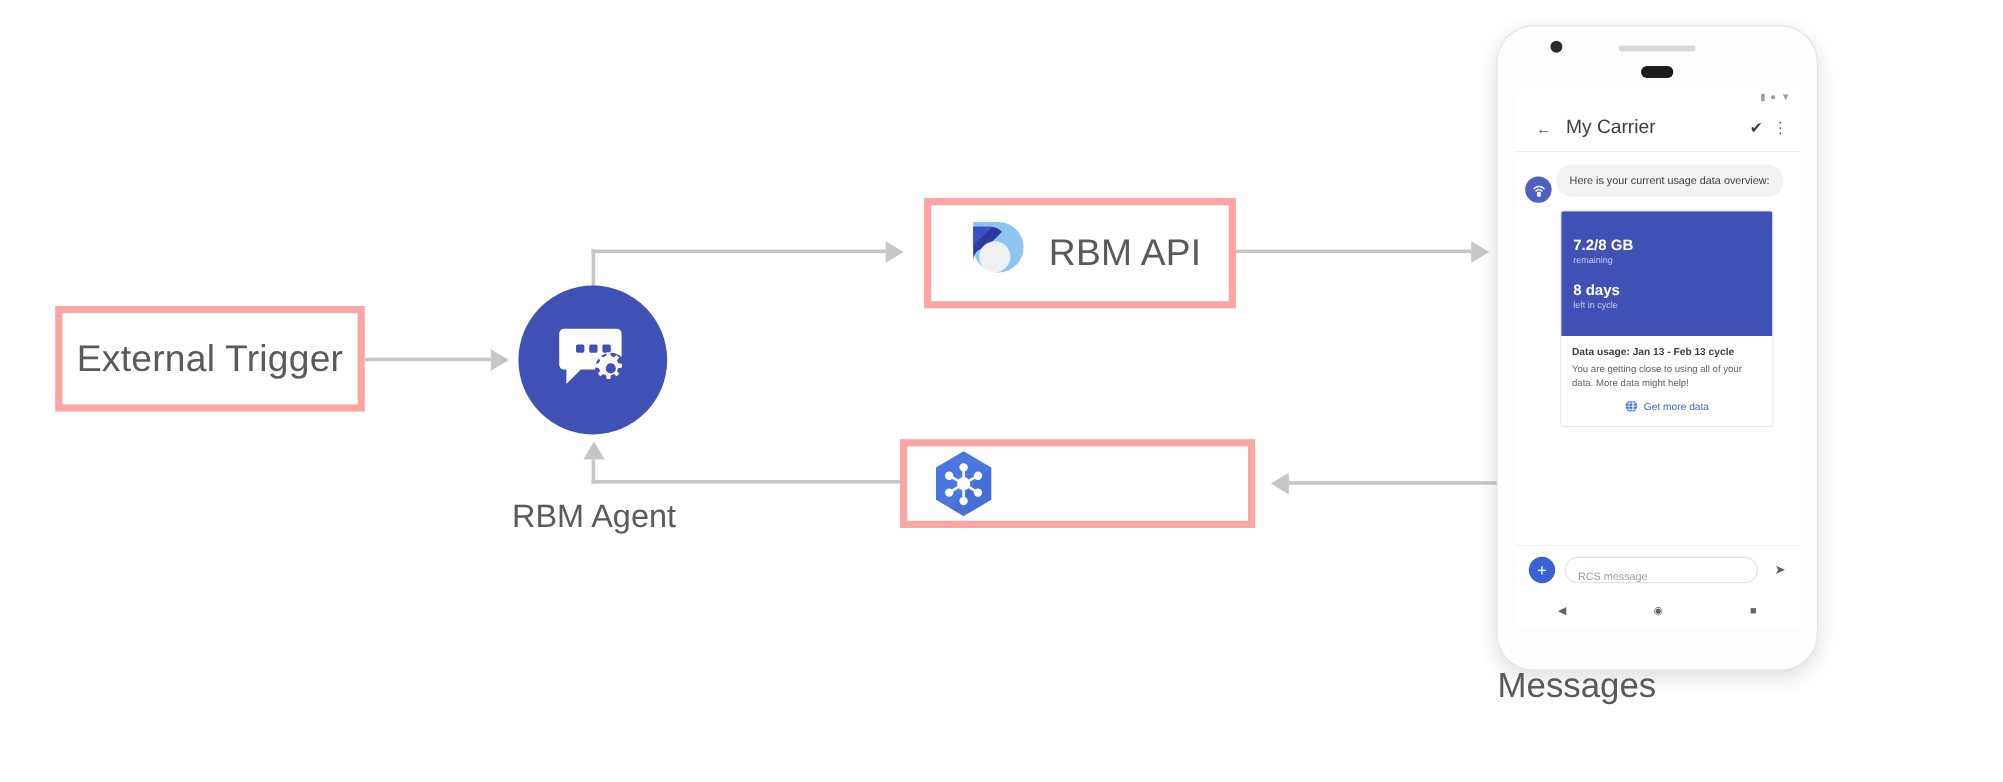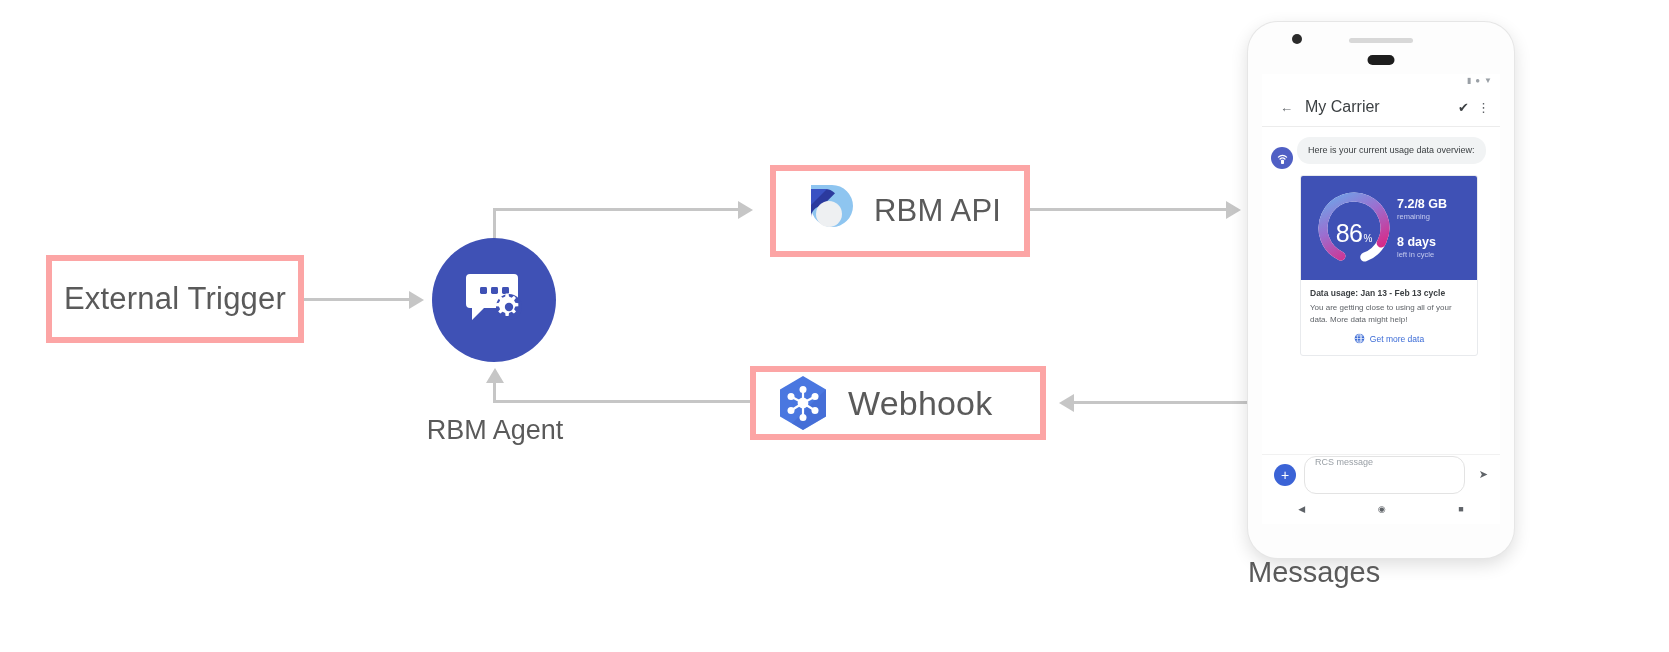--- a/index.html
+++ b/index.html
@@ -92,22 +92,22 @@
   #card-action{display:flex;align-items:center;justify-content:center;gap:5px;
      padding:8px 0 7px 0;}
   #card-action-label{font-size:8.5px;color:#3b6bd6;font-weight:500;}
 
   
   #composer{position:absolute;left:0;right:0;bottom:30px;height:40px;
      display:flex;align-items:center;gap:8px;padding:0 12px;box-sizing:border-box;
      background:#fff;border-top:1px solid #f1f1f1;}
   #plus-button{width:22px;height:22px;border-radius:50%;background:#3b63d6;
      color:#fff;font-size:14px;display:flex;align-items:center;justify-content:center;flex:0 0 22px;}
-  #composer-field{flex:1;height:38px;border:1px solid #e3e3e3;border-radius:12px;
-     display:flex;align-items:flex-start;padding:0 10px;box-sizing:border-box;}
+  #composer-field{flex:1;height:22px;border:1px solid #e3e3e3;border-radius:12px;
+     display:flex;align-items:flex-end;padding:0 10px;box-sizing:border-box;}
   #composer-placeholder{font-size:9px;color:#9aa0a6;flex:1;}
   #send-icon{color:#5f6368;font-size:11px;margin-left:6px;}
 
   #navbar{position:absolute;left:0;right:0;bottom:0;height:30px;display:flex;
      align-items:center;justify-content:space-around;background:#fff;}
   .nav-ic{color:#5f6368;font-size:9px;}
 
   #messages-caption{position:absolute;left:1248px;top:556px;width:266px;text-align:left;
      font-size:29px;font-weight:300;color:#5a5a5a;}
 </style>
@@ -173,21 +173,20 @@
     <circle cx="19" cy="24.5" r="3.5" fill="#ffffff"></circle>
     <g stroke="#ffffff" stroke-width="2.2">
       <line x1="31" y1="31" x2="31" y2="17.5"></line>
       <line x1="31" y1="31" x2="43" y2="24.5"></line>
       <line x1="31" y1="31" x2="43" y2="38.5"></line>
       <line x1="31" y1="31" x2="31" y2="45.5"></line>
       <line x1="31" y1="31" x2="19" y2="38.5"></line>
       <line x1="31" y1="31" x2="19" y2="24.5"></line>
     </g>
   </svg>
-  <span class="flowlabel">Webhook</span>
 </div>
 
 <div id="phone">
   <div id="phone-camera"></div>
   <div id="phone-speaker"></div>
   <div id="phone-earpiece"></div>
 
   <div id="phone-screen">
 
     <div id="phone-statusbar">
@@ -212,37 +211,20 @@
             <rect x="9.2" y="14.5" width="5.6" height="7.5" rx="1.4" fill="#fff"></rect>
           </svg>
         </div>
         <div id="msg-bubble">
           <div id="msg-bubble-text">Here is your current usage data overview:</div>
         </div>
       </div>
 
       <div id="rich-card">
         <div id="card-hero">
-          <div id="gauge-wrap">
-            <svg width="86" height="86" viewBox="0 0 86 86">
-              <defs>
-                <linearGradient id="gaugeGrad" x1="0%" y1="100%" x2="75%" y2="0%">
-                  <stop offset="0%" stop-color="#6aa9ea"></stop>
-                  <stop offset="45%" stop-color="#9b6fd0"></stop>
-                  <stop offset="100%" stop-color="#e0217f"></stop>
-                </linearGradient>
-              </defs>
-              <circle cx="43" cy="43" r="31" fill="none" stroke="#ffffff" stroke-width="9" stroke-linecap="round" stroke-dasharray="170 25" transform="rotate(115 43 43)"></circle>
-              <circle cx="43" cy="43" r="31" fill="none" stroke="url(#gaugeGrad)" stroke-width="9" stroke-linecap="round" stroke-dasharray="148 47" transform="rotate(115 43 43)"></circle>
-            </svg>
-            <div id="gauge-center">
-              <span id="gauge-value">86</span>
-              <span id="gauge-unit">%</span>
-            </div>
-          </div>
           <div id="hero-stats">
             <div class="stat-big">7.2/8 GB</div>
             <div class="stat-sub">remaining</div>
             <div id="stat-gap"></div>
             <div class="stat-big">8 days</div>
             <div class="stat-sub">left in cycle</div>
           </div>
         </div>
 
         <div id="card-body">

